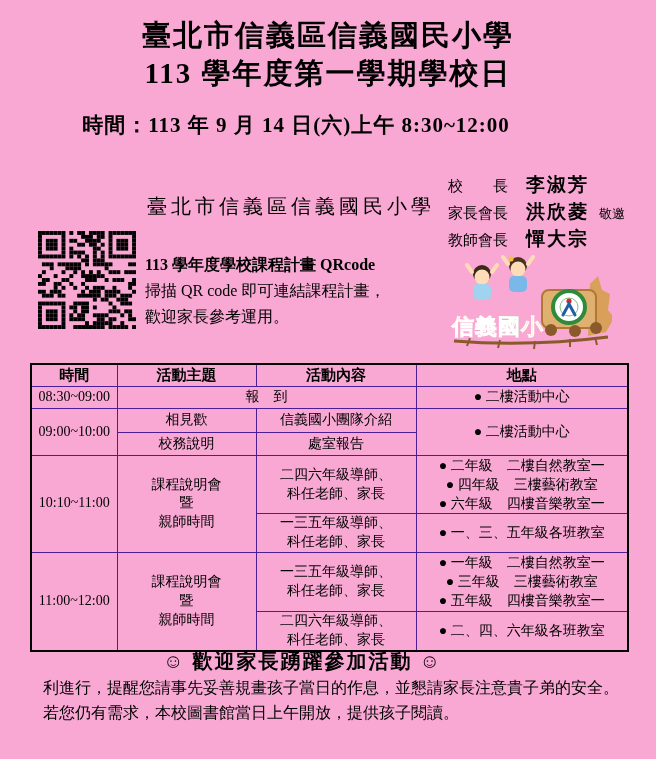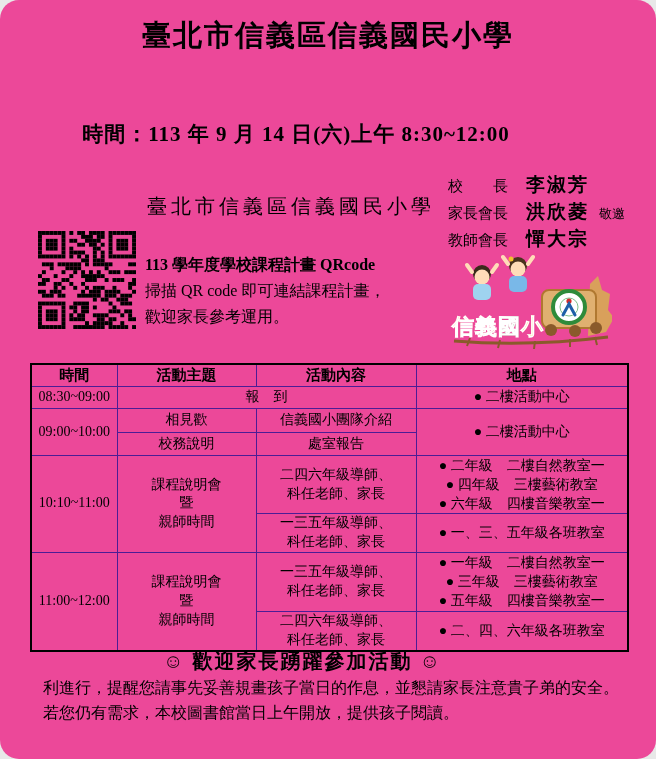--- a/index.html
+++ b/index.html
@@ -1,24 +1,24 @@
 <!DOCTYPE html>
 <html><head>
 <meta charset="utf-8">
 <style>
   html,body{margin:0;padding:0;background:#e8e8e8;}
   .page{
-    position:relative;width:656px;height:759px;background:#ec4899;
+    position:relative;width:656px;height:759px;background:#f9a8d4;
     font-family:"Liberation Serif","DejaVu Serif",serif;color:#000;
-    overflow:hidden;margin:0 auto;border-radius:19px;
+    overflow:hidden;margin:0 auto;
   }
   
   .title-block{position:absolute;top:16px;left:0;width:656px;text-align:center;
     font-weight:bold;font-size:29px;line-height:38px;letter-spacing:2px;}
-  .time-line{position:absolute;top:120px;left:0;width:592px;text-align:center;
+  .time-line{position:absolute;top:111px;left:0;width:592px;text-align:center;
     font-weight:bold;font-size:21px;letter-spacing:1px;}
   
   .inv-school{position:absolute;left:147px;top:193px;font-size:20px;letter-spacing:4px;}
   .officers{position:absolute;left:424px;top:172px;}
   .officer-row{display:flex;align-items:baseline;height:27px;margin-left:24px;}
   .officer-label{display:inline-block;width:64px;font-size:15px;}
   .officer-name{font-size:19px;font-weight:bold;margin-left:14px;letter-spacing:2px;}
   .officer-suffix{font-size:13px;margin-left:10px;}
   
   .qr-svg{position:absolute;left:38px;top:231px;}
@@ -45,20 +45,21 @@
   
   .mc0{fill:#f5821f;} .mc1{fill:#e8380d;} .mc2{fill:#3a9e3f;} .mc3{fill:#f5a31f;}
 </style>
 </head>
 <body>
 
 <div class="page">
 
   <div class="title-block">
     <div>臺北市信義區信義國民小學</div>
+    <div>113 學年度第一學期學校日</div>
   </div>
 
   <div class="time-line">時間：113 年 9 月 14 日(六)上午 8:30~12:00</div>
 
   <div class="inv-school">臺北市信義區信義國民小學</div>
   <div class="officers">
     <div class="officer-row">
       <span class="officer-label">校　　長</span>
       <span class="officer-name">李淑芳</span>
       <span class="officer-suffix"></span>

